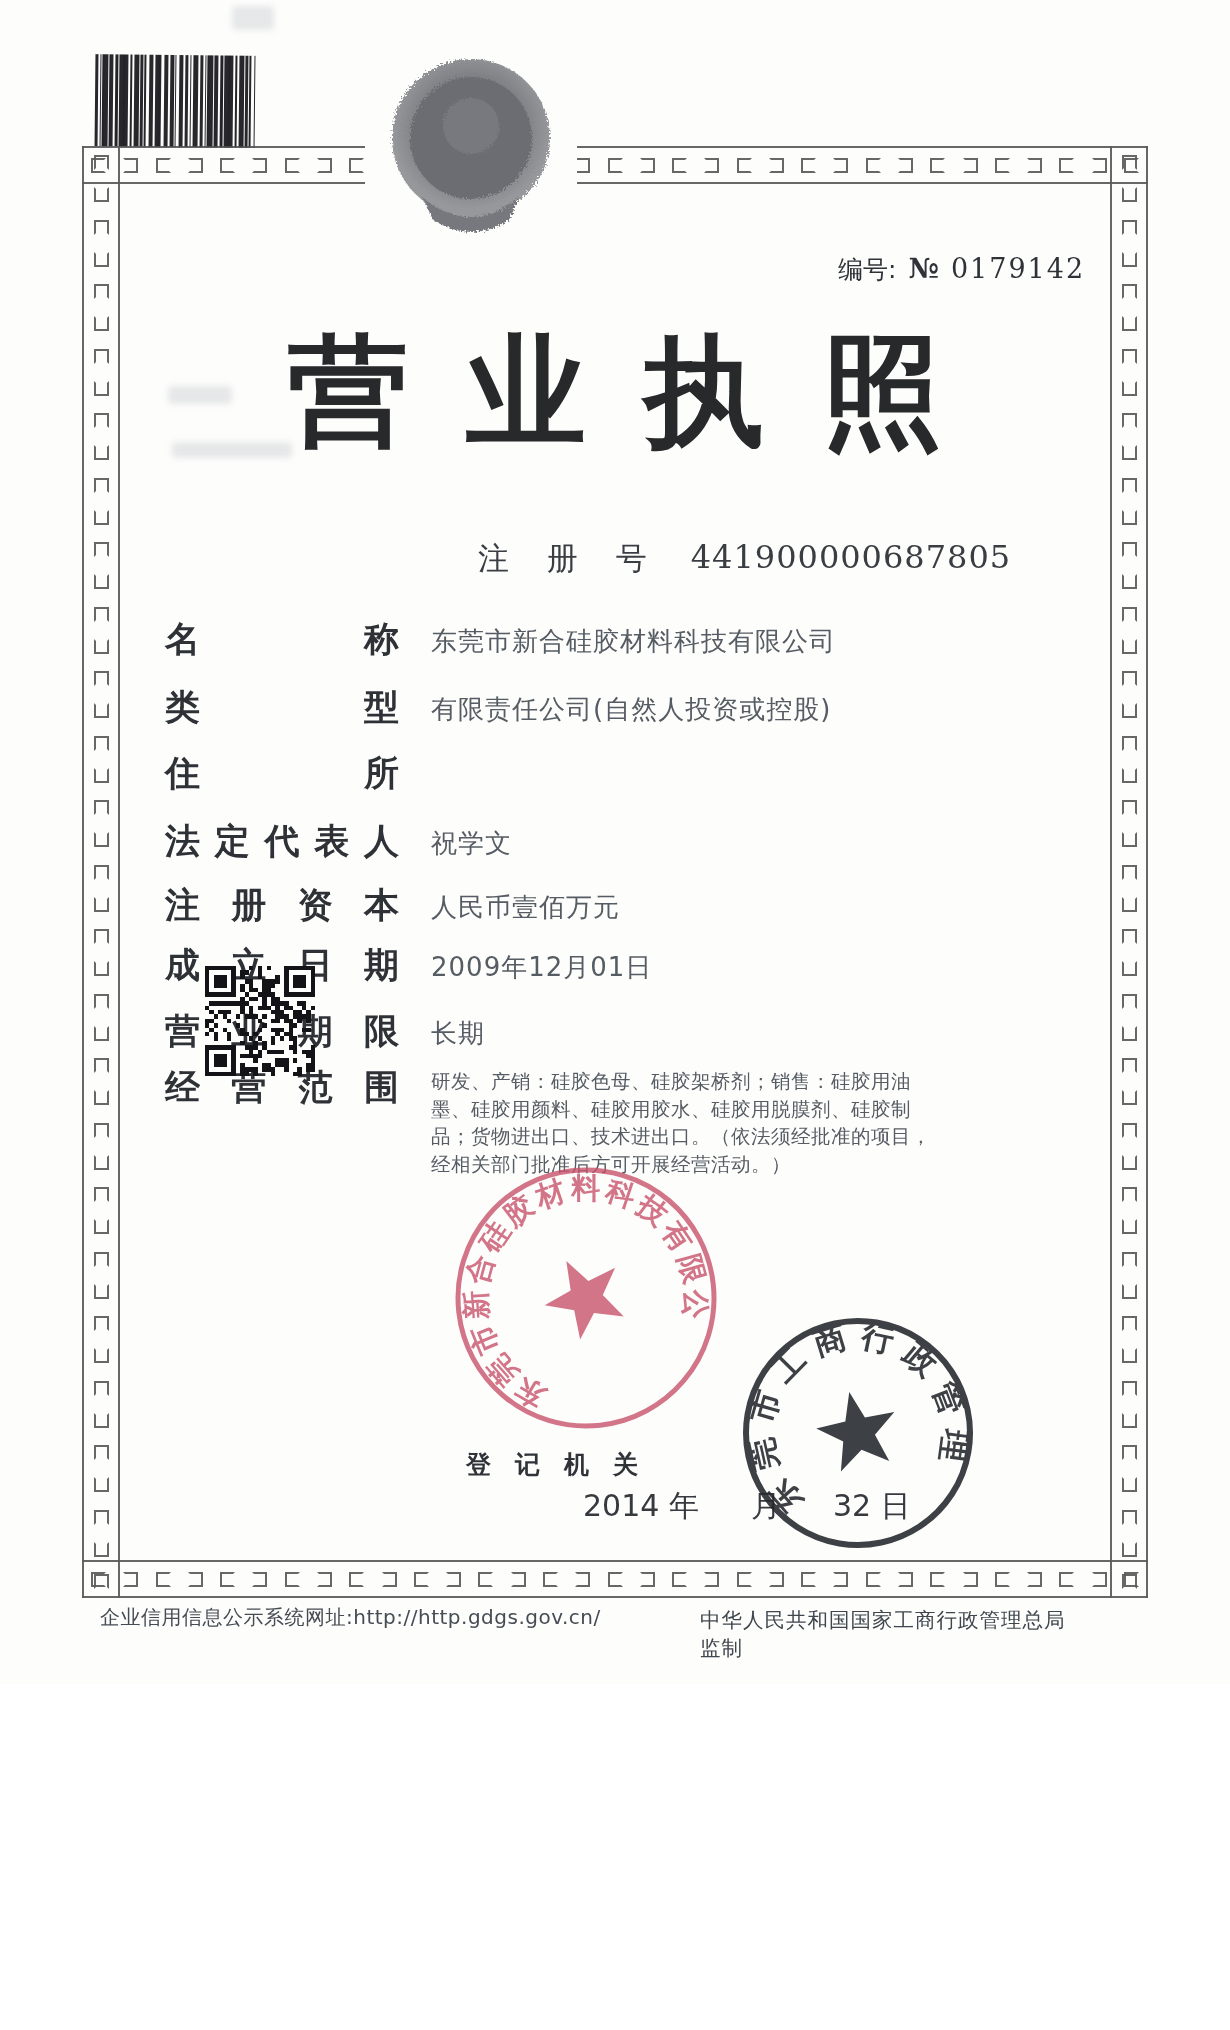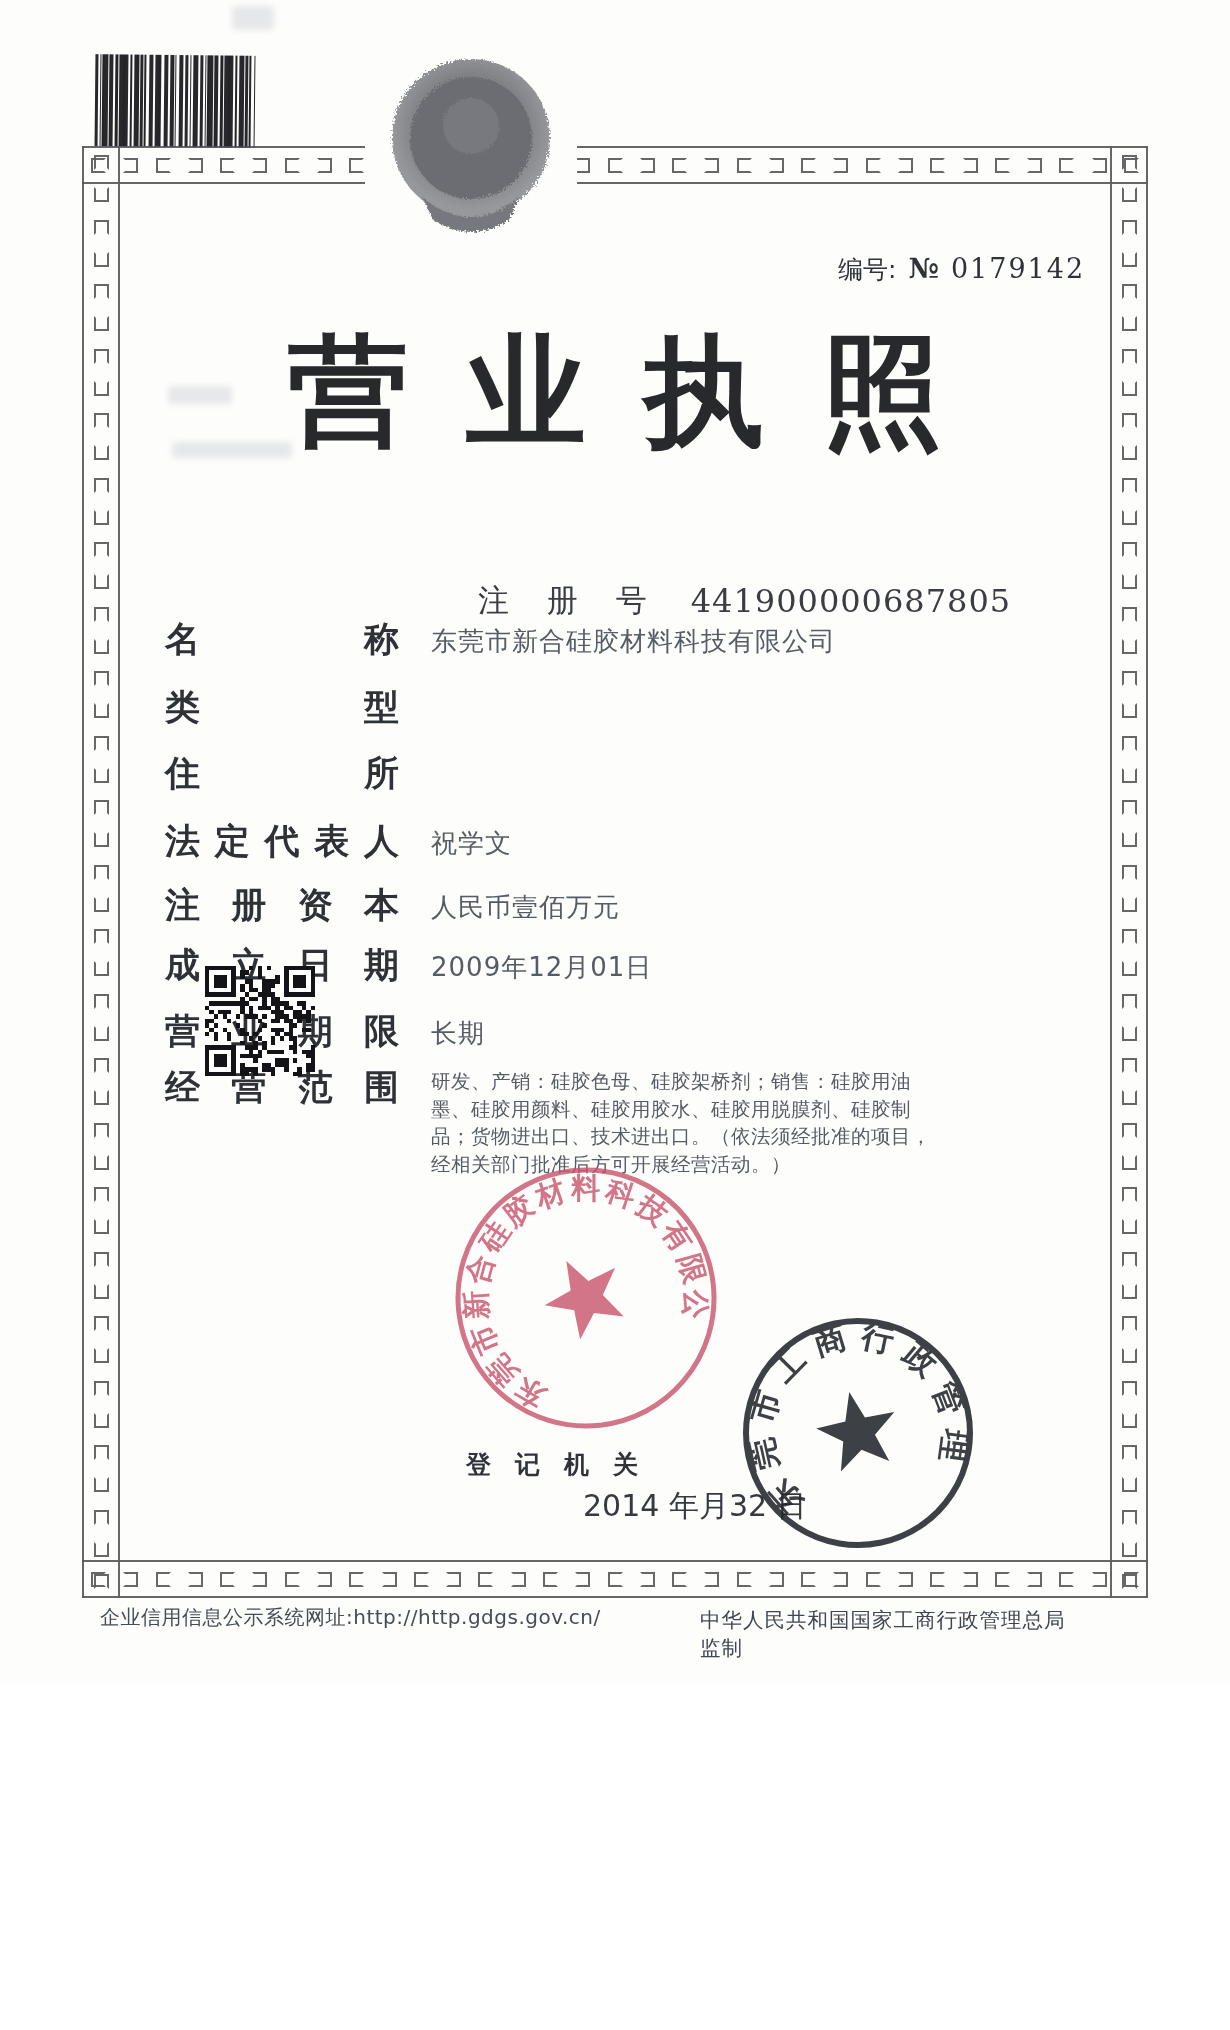--- a/index.html
+++ b/index.html
@@ -39,36 +39,36 @@
   
   .serial { position:absolute; left:838px; top:252px; font-size:25px; color:#2f3338;
     display:flex; align-items:baseline; gap:12px; z-index:2; }
   .serial .numero { font-family:"DejaVu Serif", serif; font-weight:bold; font-size:28px; }
   .serial .digits { font-family:"DejaVu Serif", serif; font-size:27px; letter-spacing:2px; }
 
   .doc-title { position:absolute; left:82px; top:312px; width:1066px; text-align:center;
     font-size:120px; font-weight:900; color:#2c2d2f; letter-spacing:58px; padding-left:58px;
     filter:contrast(1.05); z-index:2; }
 
-  .regno-row { position:absolute; left:478px; top:538px; display:flex; align-items:center;
-    gap:30px; z-index:2;margin-top:42px; }
+  .regno-row { position:absolute; left:478px; top:538px; display:flex; align-items:flex-start;
+    gap:30px; z-index:2; }
   .regno-label { font-size:31px; color:#3a3e43; letter-spacing:14px; font-weight:500; }
   .regno-value { font-family:"DejaVu Serif", serif; font-size:32px; color:#3a3d41; letter-spacing:1px; }
   .field-row { position:absolute; left:165px; width:830px; height:60px; }
   .field-label { position:absolute; left:0; top:0; width:234px; display:flex;
     justify-content:space-between; font-size:35px; font-weight:600; color:#2e3237; }
   .field-value { position:absolute; left:266px; top:8px; width:540px; font-size:26px;
     color:#565c63; letter-spacing:1px; white-space:nowrap; }
   .field-value.long { white-space:normal; width:510px; font-size:19.5px; line-height:1.42;
     top:4px; letter-spacing:.5px; }
 
   .registrar { position:absolute; left:466px; top:1420px; font-size:25px; letter-spacing:24px;
     color:#2f3338; font-weight:600; z-index:2;margin-top:28px; }
   .date-line { position:absolute; left:583px; top:1486px; font-size:30px; color:#363a3f;
-    display:flex; z-index:2; }
+    display:flex; gap:52px; z-index:2; }
 
   .footer-left { position:absolute; left:100px; top:1604px; font-size:20px; color:#454c53;
     letter-spacing:.5px; }
   .footer-right { position:absolute; left:700px; top:1606px; width:380px; text-align:left;
     font-size:20.5px; color:#3f464d; letter-spacing:1px; }
 
   
   .qr { position:absolute; left:205px; top:966px; z-index:2; filter:blur(.3px); }
   .seal-red { position:absolute; left:446px; top:1158px; z-index:4; opacity:.78; filter:blur(.4px); }
   .seal-black { position:absolute; left:733px; top:1306px; z-index:5; opacity:.88; filter:blur(.3px); }
@@ -293,20 +293,21 @@
         <span>名</span>
         <span>称</span>
       </span>
     <span class="field-value">东莞市新合硅胶材料科技有限公司</span>
   </div>
   <div class="field-row" style="top:684px;">
     <span class="field-label">
         <span>类</span>
         <span>型</span>
       </span>
+    <span class="field-value">有限责任公司(自然人投资或控股)</span>
   </div>
   <div class="field-row" style="top:750px;">
     <span class="field-label">
         <span>住</span>
         <span>所</span>
       </span>
   </div>
   <div class="field-row" style="top:818px;">
     <span class="field-label">
         <span>法</span>

